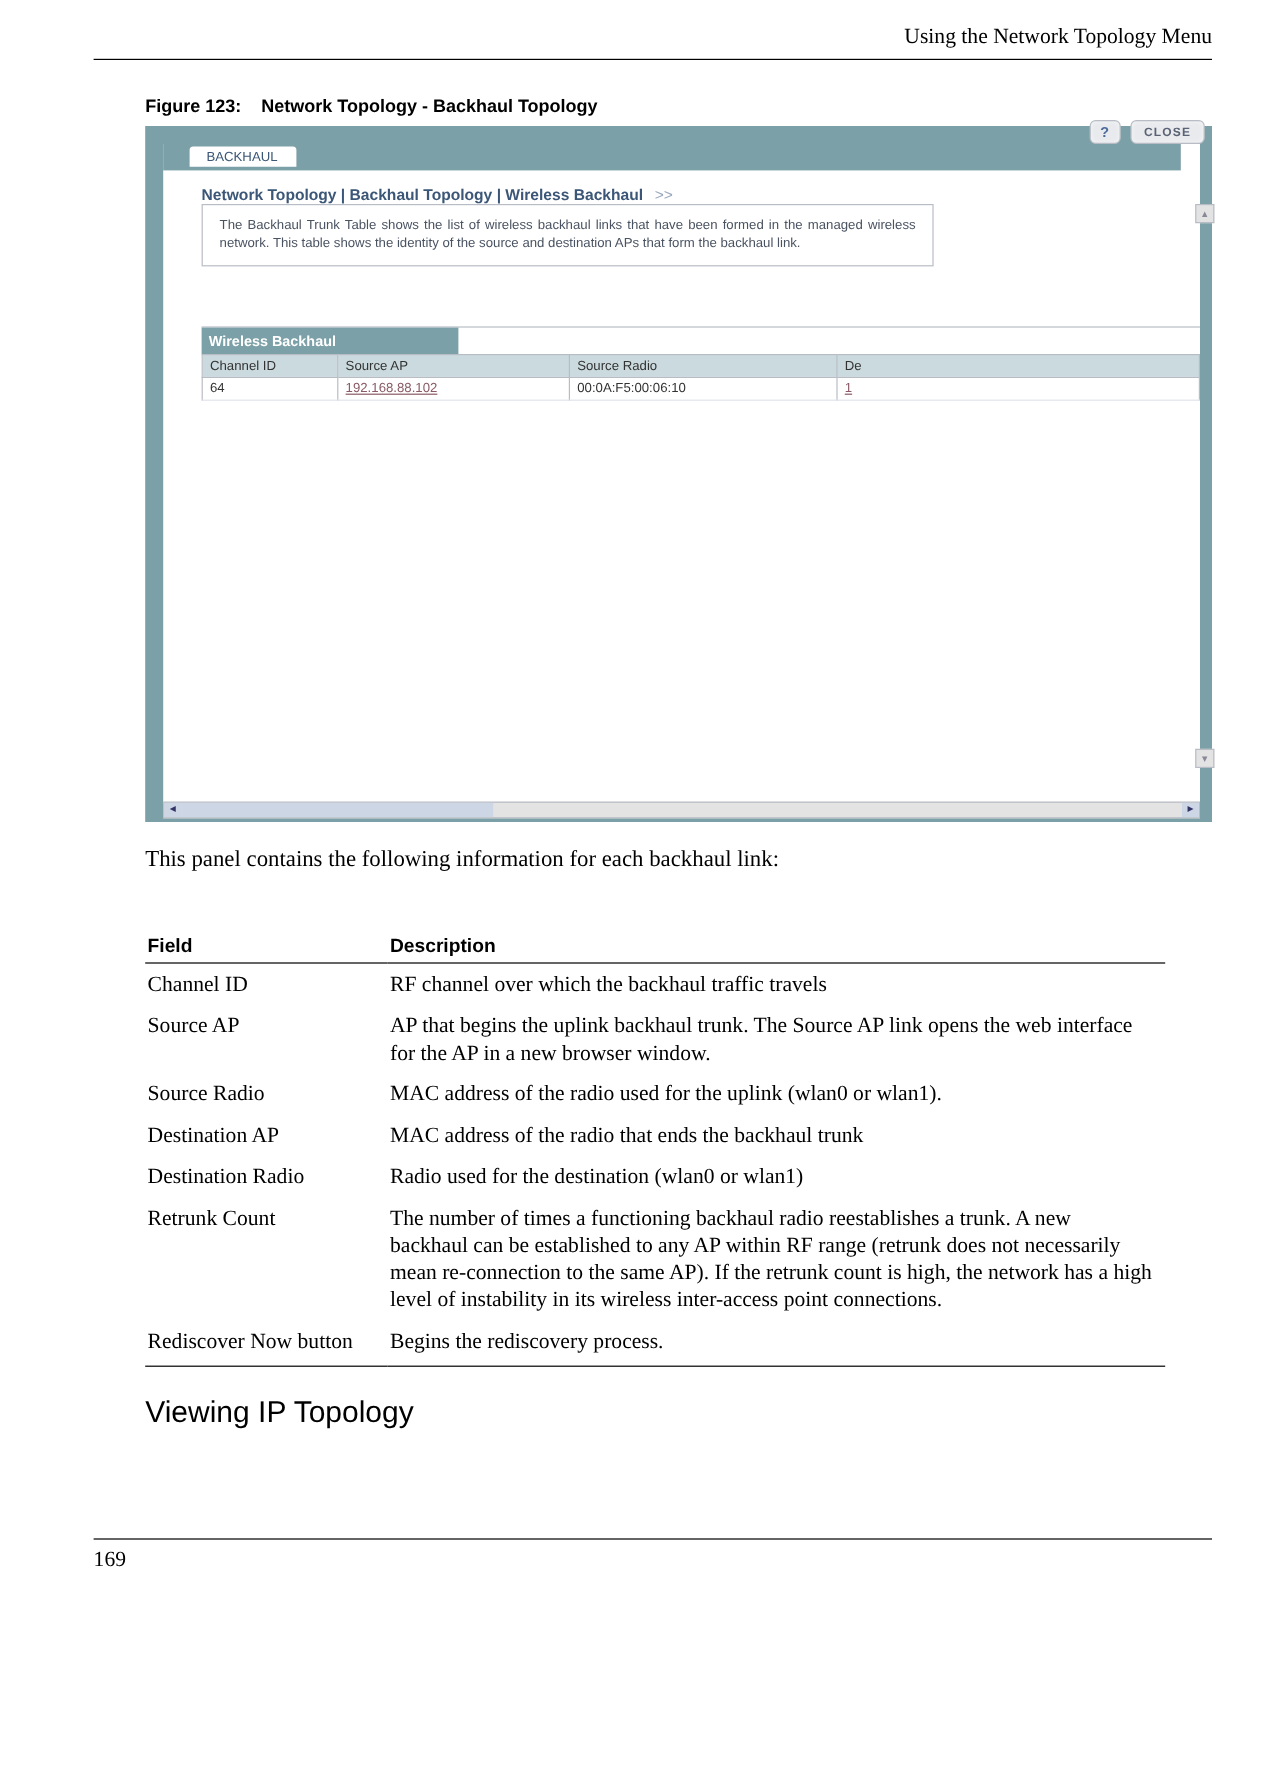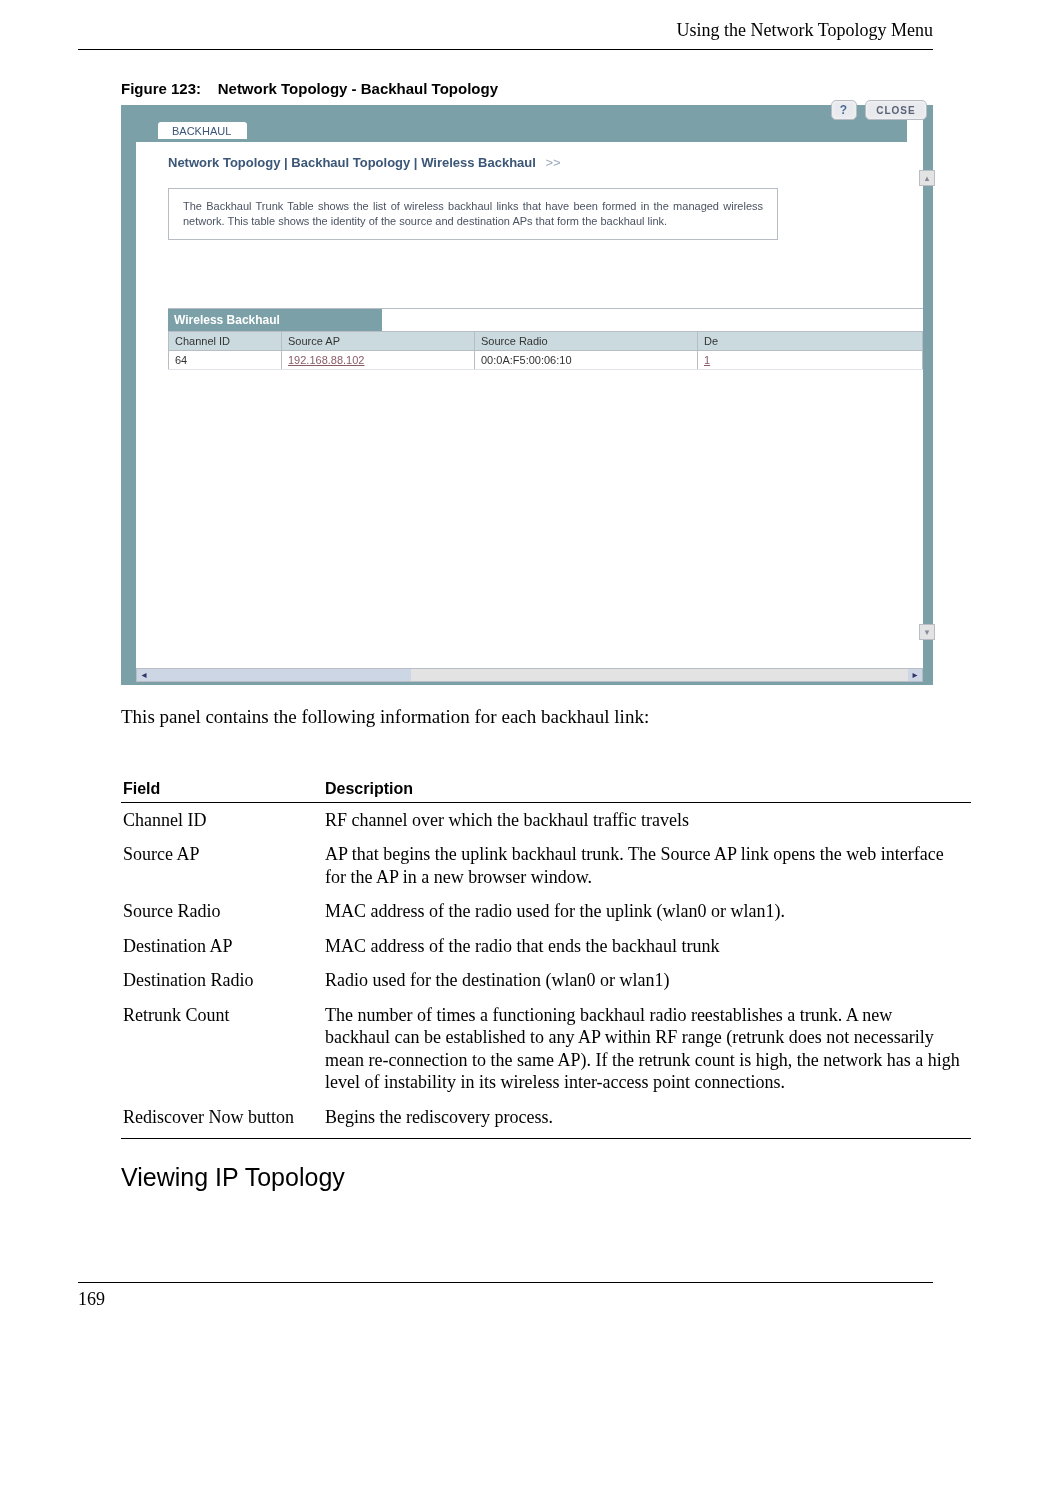--- a/index.html
+++ b/index.html
@@ -4,21 +4,21 @@
 <style>
   body {
     margin: 0;
     padding: 0;
     font-family: "Times New Roman", Times, serif;
     background: #fff;
     color: #000;
     width: 1051px;
   }
   .page {
-    padding: 20px 118px 60px 78px;
+    padding: 20px 41px 60px 78px;
     box-sizing: border-box;
   }
   .top-header {
     text-align: right;
     font-size: 18px;
     padding-bottom: 8px;
     border-bottom: 1px solid #000;
     margin-bottom: 30px;
   }
   .figure-caption {
@@ -79,32 +79,32 @@
   .close-btn { right: 6px; width: 60px; font-weight: bold; }
   .inner {
     position: absolute;
     left: 32px; right: 0; top: 35px; bottom: 25px;
     font-family: Verdana, Arial, sans-serif;
   }
   .breadcrumb {
     color: #3b5677;
     font-weight: bold;
     font-size: 13px;
-    margin-bottom: 18px;
+    margin-bottom: 0;
   }
   .breadcrumb .arrows { color: #9aa7bd; font-weight: normal; margin-left: 6px;}
   .intro-box {
     border: 1px solid #b8bdc5;
     padding: 10px 14px;
     font-size: 11px;
     color: #4a5362;
     text-align: justify;
     width: 580px;
     line-height: 1.35;
-    margin-bottom: 68px;
+    margin-bottom: 50px;
   }
   .wb-section {
     border-top: 1px solid #b8bdc5;
   }
   .wb-header {
     background: #7ca0a7;
     color: #fff;
     font-weight: bold;
     font-size: 12px;
     padding: 4px 8px 4px 6px;

